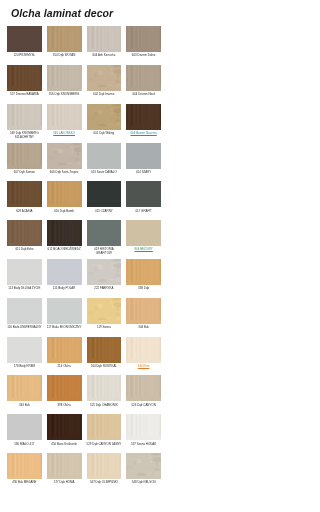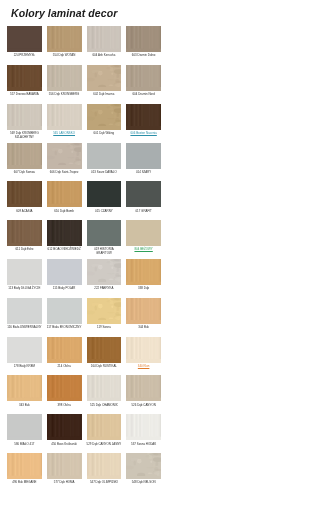--- a/index.html
+++ b/index.html
@@ -70,21 +70,21 @@
   }
   .swatch-label.link-teal { color: #2a8fa8; text-decoration: underline; }
   .swatch-label.link-green { color: #2fa05a; text-decoration: underline; }
   .swatch-label.link-orange { color: #e07b2a; text-decoration: underline; }
 </style>
 </head>
 <body>
 
 <div class="page">
 
-  <div class="page-title">Kolory laminat decor</div>
+  <div class="page-title">Olcha laminat decor</div>
 
   <div class="swatch-grid">
       <div class="swatch-cell">
         <div class="swatch-chip" style="background: rgb(90, 70, 60);">
           <svg class="grain" viewBox="0 0 40 26" preserveAspectRatio="none">
             <rect x="0" y="0" width="40" height="26" fill="#5a463c"></rect>
           </svg>
         </div>
         <div class="swatch-label">224 PRZEMYSŁ</div>
       </div>

